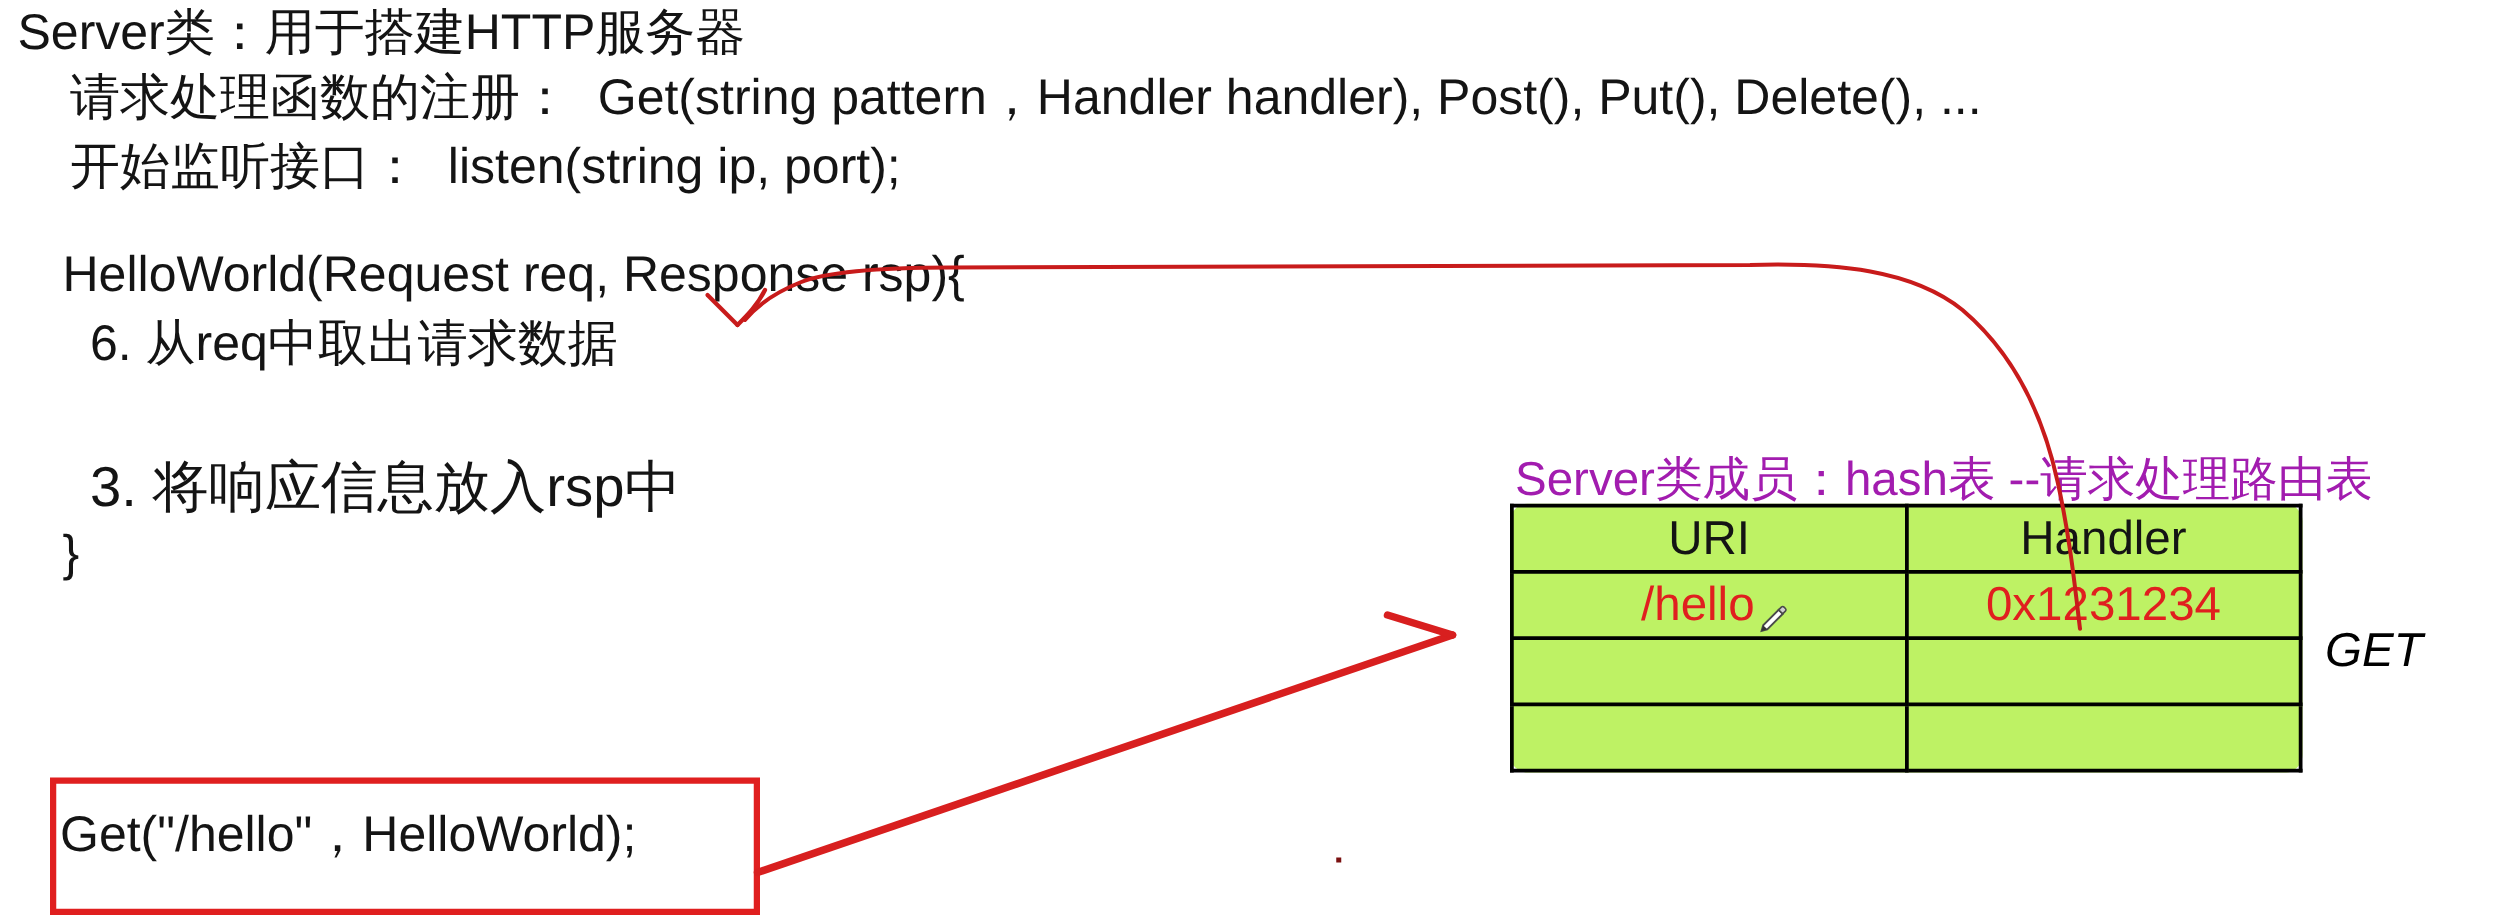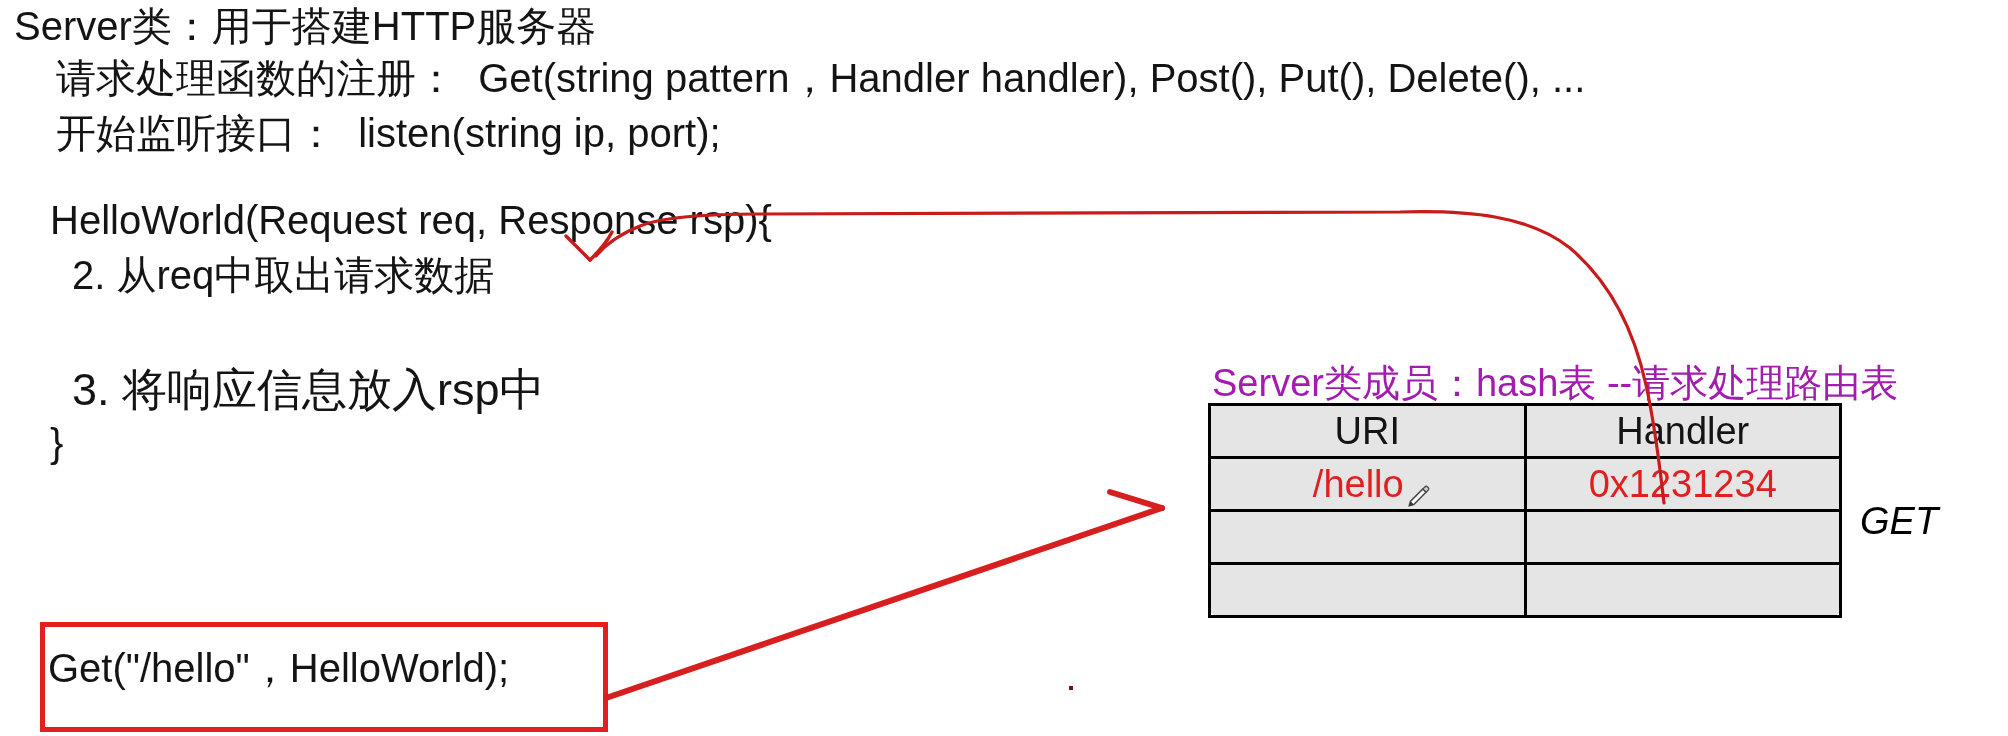--- a/index.html
+++ b/index.html
@@ -71,21 +71,21 @@
     position: absolute;
     left: 1208px;
     top: 403px;
     width: 634px;
     height: 137px;
   }
   table.routing {
     border-collapse: collapse;
     width: 634px;
     table-layout: fixed;
-    background: #e5e5e5;
+    background: #bef264;
     border-radius: 14px;
   }
   table.routing td {
     border: 3px solid #000000;
     height: 53px;
     padding: 0 0 0 0;
     text-align: center;
     vertical-align: middle;
     font-size: 38px;
     font-family: "Liberation Sans", sans-serif;
@@ -137,21 +137,21 @@
 <div id="canvas">
 
   <div class="txt" id="line-title">Server类：用于搭建HTTP服务器</div>
 
   <div class="txt" id="line-listen">开始监听接口：  listen(string ip, port);</div>
 
   <div class="txt" id="line-register">请求处理函数的注册：  Get(string pattern，Handler handler), Post(), Put(), Delete(), ...</div>
 
   <div class="txt" id="line-func-sig">HelloWorld(Request req, Response rsp){</div>
 
-  <div class="txt" id="line-step-1">2. 从req中取出请求数据</div>
+  <div class="txt" id="line-step-1">6. 从req中取出请求数据</div>
 
 
   <div class="txt" id="line-step-3">3. 将响应信息放入rsp中</div>
 
   <div class="txt" id="line-brace">}</div>
 
   <div id="get-box"></div>
   <div class="txt" id="get-call-text">Get("/hello"，HelloWorld);</div>
 
   <div id="table-caption">Server类成员：hash表 --请求处理路由表</div>

